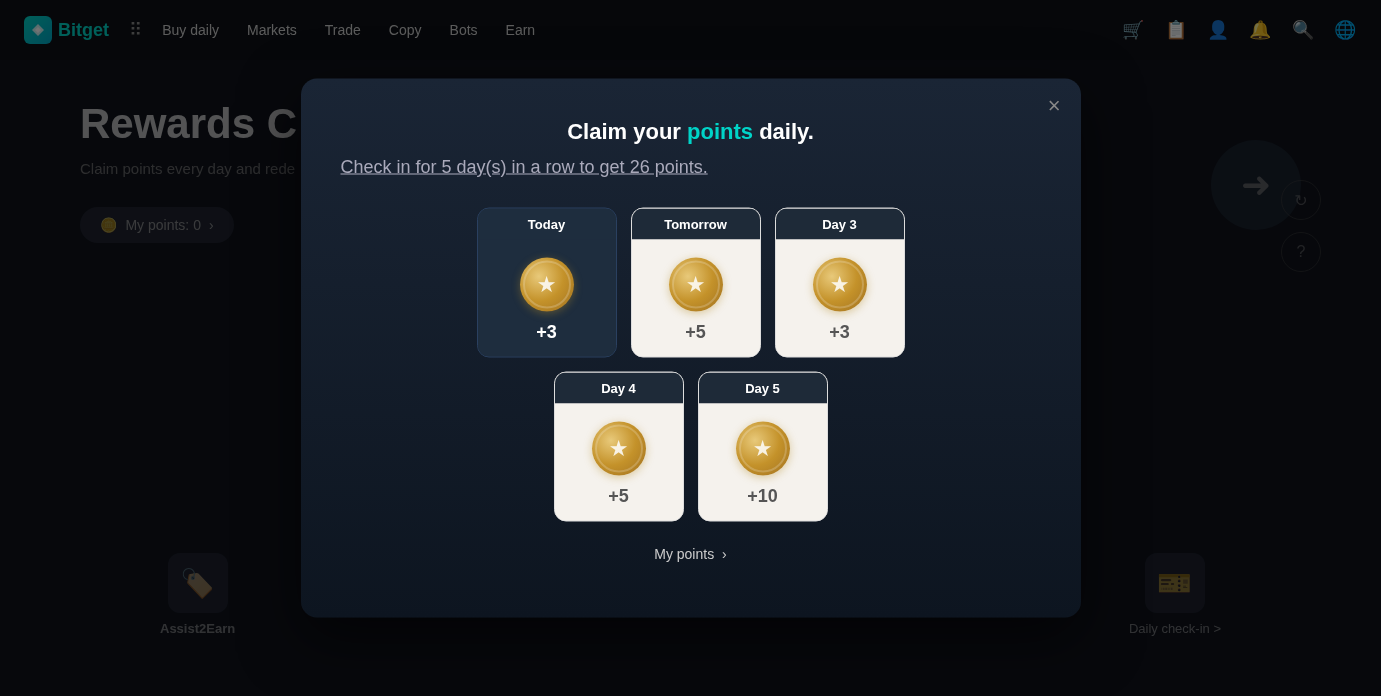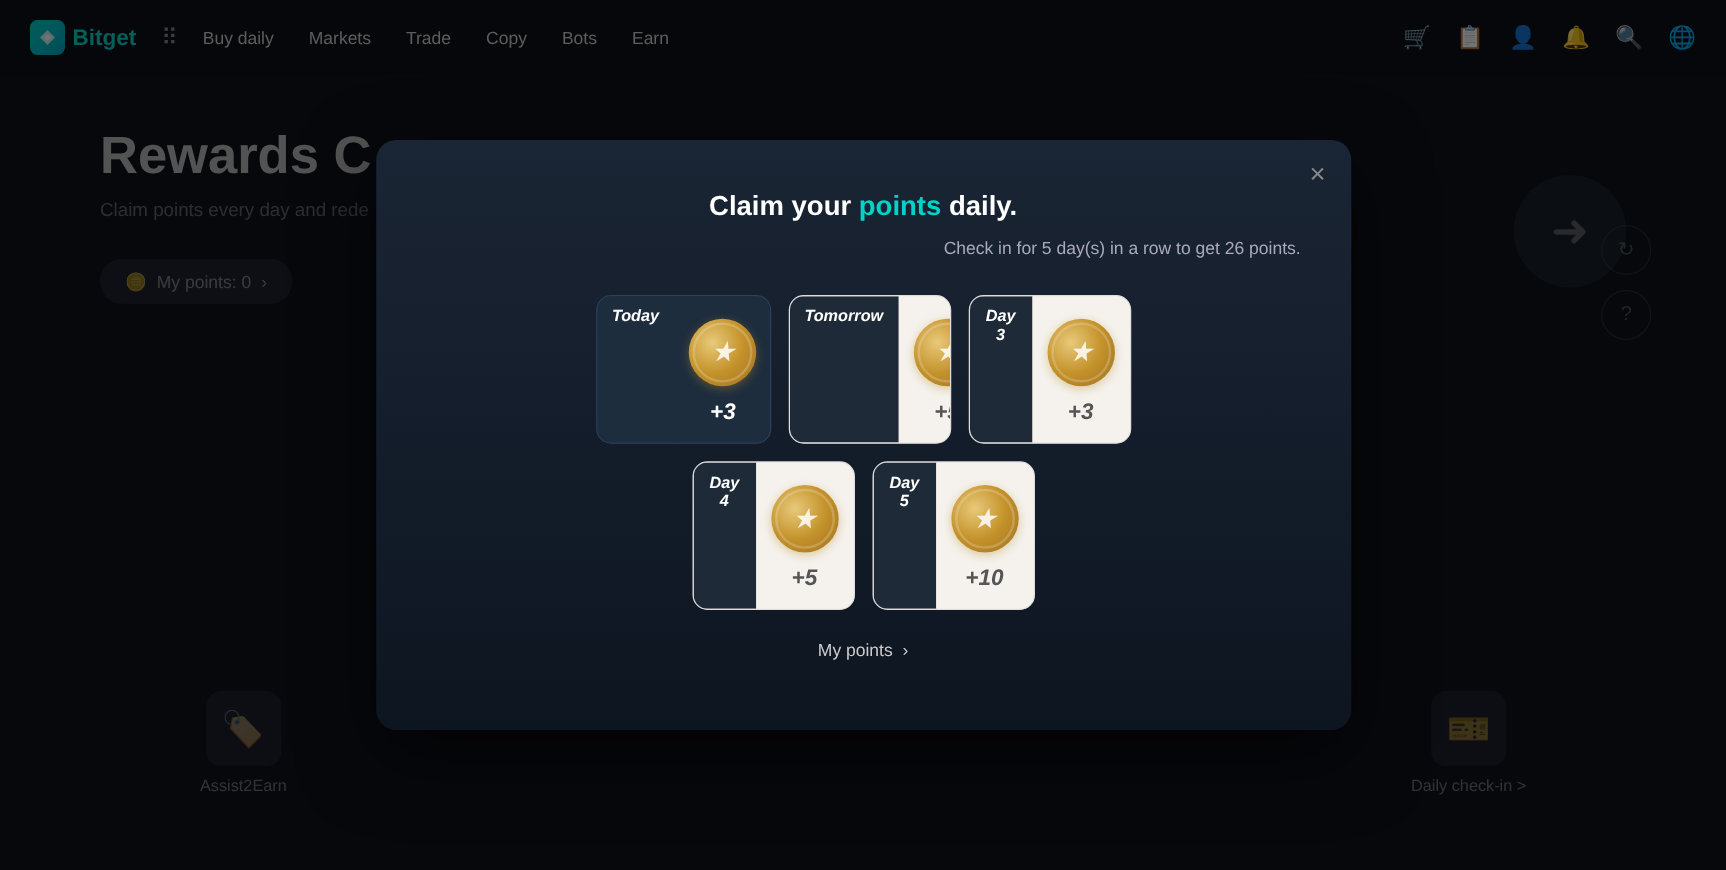--- a/index.html
+++ b/index.html
@@ -209,46 +209,46 @@
       text-align: center;
       font-size: 22px;
       font-weight: 700;
       color: #fff;
       margin-bottom: 12px;
     }
     .modal-title span.accent {
       color: #00d4c8;
     }
     .modal-subtitle {
-      text-align: right;
+      text-align: left;
       color: #aab;
-      font-size: 14px;
+      font-size: 18px;
       margin-bottom: 30px;
+      text-decoration: underline;
     }
 
     
     .days-top {
       display: flex;
       gap: 14px;
       justify-content: center;
       margin-bottom: 14px;
     }
     .days-bottom {
       display: flex;
       gap: 14px;
       justify-content: center;
       margin-bottom: 24px;
     }
 
     .day-card {
       border-radius: 12px;
       overflow: hidden;
       display: flex;
-      flex-direction: row;
-      font-style: italic;
+      flex-direction: column;
     }
     .day-card.active {
       background: #1e2d3e;
       border: 1px solid #2a4060;
       width: 140px;
     }
     .day-card.inactive {
       background: #f0ede8;
       border: 1px solid #ddd;
       width: 130px;
@@ -395,21 +395,21 @@
   
   <div class="bg-big-arrow">➜</div>
 
   <div class="bg-right-panel">
     <div class="bg-icon-circle">↻</div>
     <div class="bg-icon-circle">?</div>
   </div>
 
   <div class="bg-assist">
     <div class="bg-assist-icon">🏷️</div>
-    <div style="color:#ccc;font-size:13px;">Assist2Earn</div>
+    <div style="color:#ccc;font-size:13px;font-weight:bold;">Assist2Earn</div>
   </div>
   <div class="bg-daily">
     <div class="bg-assist-icon">🎫</div>
     <div style="color:#ccc;font-size:13px;">Daily check-in &gt;</div>
   </div>
 </div>
 
 <div class="overlay"></div>
 
 <div class="modal">

